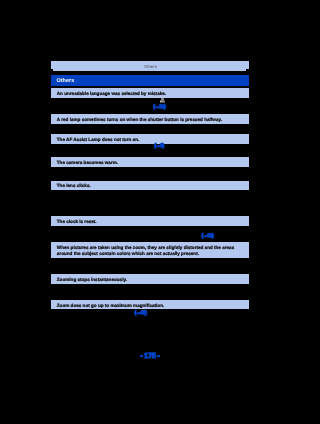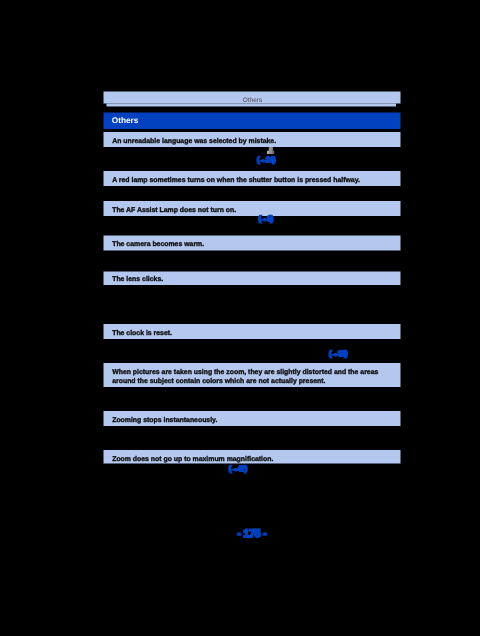--- a/index.html
+++ b/index.html
@@ -1,18 +1,18 @@
 <!DOCTYPE html>
 <html><head>
 <meta charset="utf-8">
 <style>
   html,body{margin:0;padding:0;background:#000;width:300px;height:424px;overflow:hidden;}
   body{font-family:"Liberation Sans",sans-serif;text-rendering:geometricPrecision;}
   *{-webkit-font-smoothing:antialiased;}
-  .page{position:absolute;left:0;top:0;width:300px;height:336px;background:#000;will-change:transform;margin-left:18px;}
+  .page{position:absolute;left:0;top:0;width:300px;height:336px;background:#000;will-change:transform;}
 
   .tab{position:absolute;left:51px;top:61.2px;width:197.7px;height:7.9px;background:#b4c7ef;}
   .tab-foot{position:absolute;left:53.2px;top:69.1px;width:192.9px;height:2.3px;background:#b4c7ef;}
   .tab-label{position:absolute;left:51.5px;top:65.4px;width:197.7px;text-align:center;
              font-size:4.3px;line-height:4.3px;color:#4a4a4a;}
 
   .title{position:absolute;left:51px;top:75.2px;width:197.7px;height:10.6px;background:#0041c0;}
   .title-label{position:absolute;left:5.5px;top:3.7px;font-size:5.5px;line-height:5.5px;
                font-weight:bold;color:#ffffff;}
 

